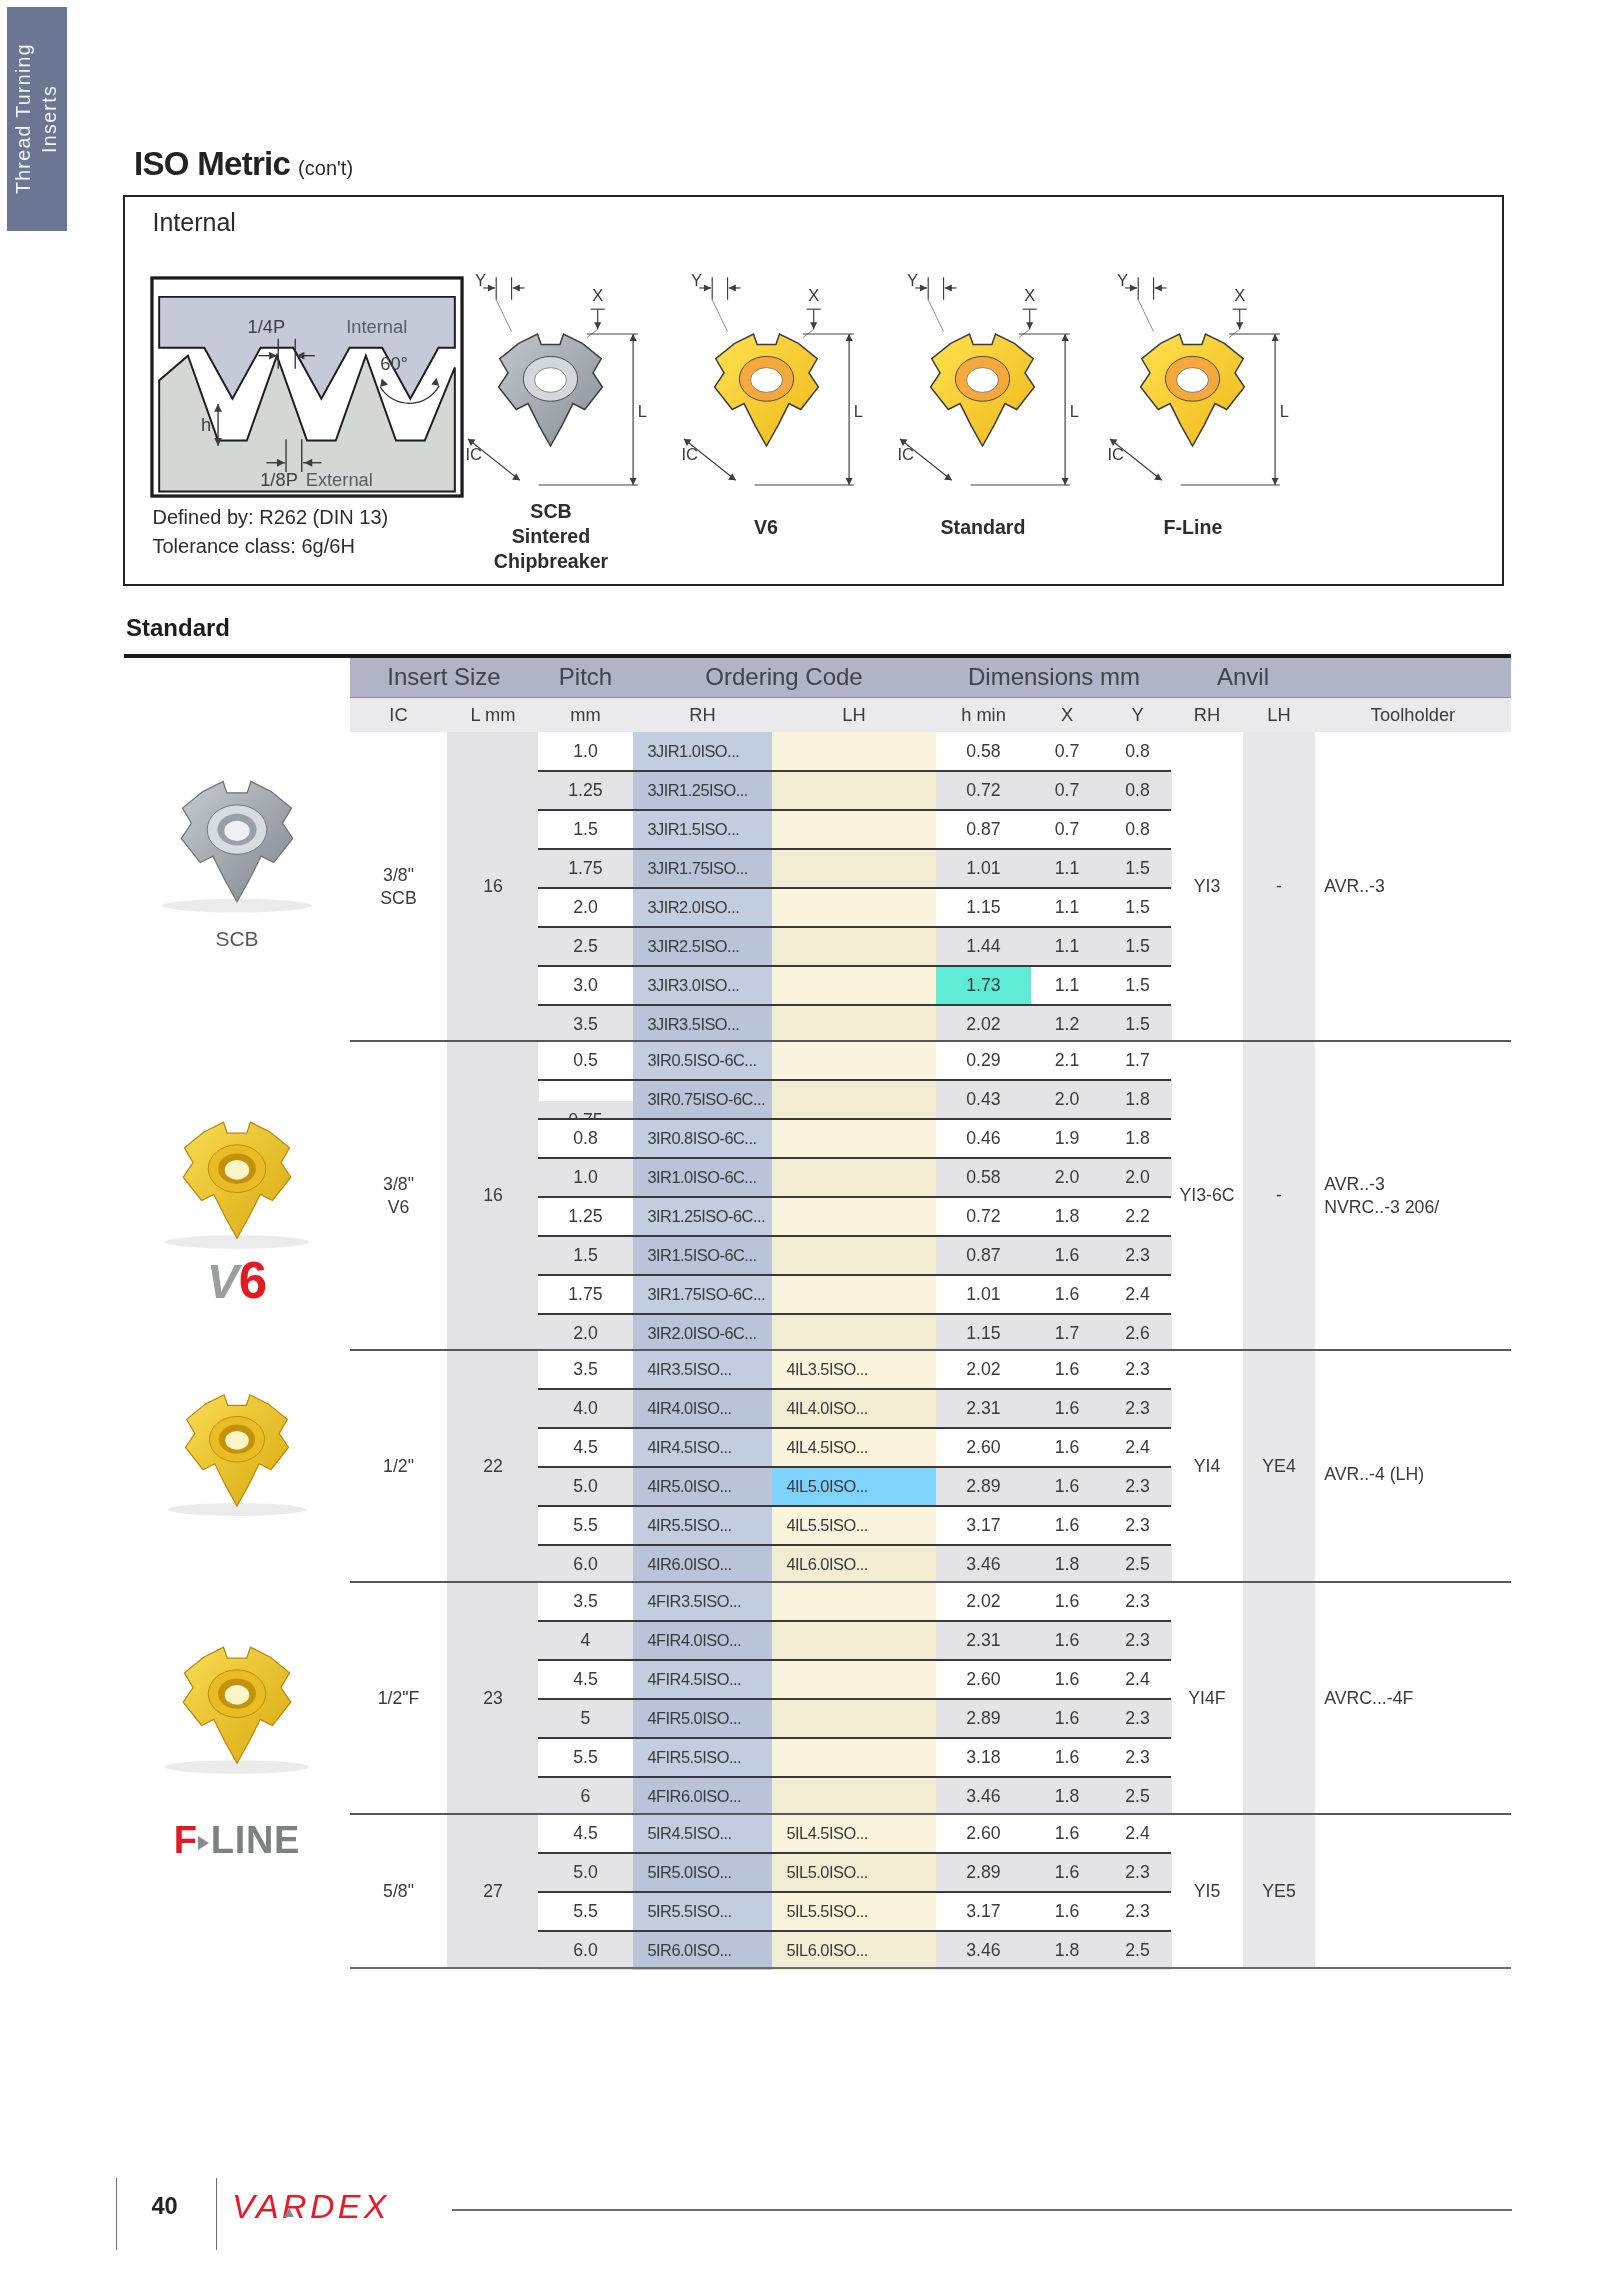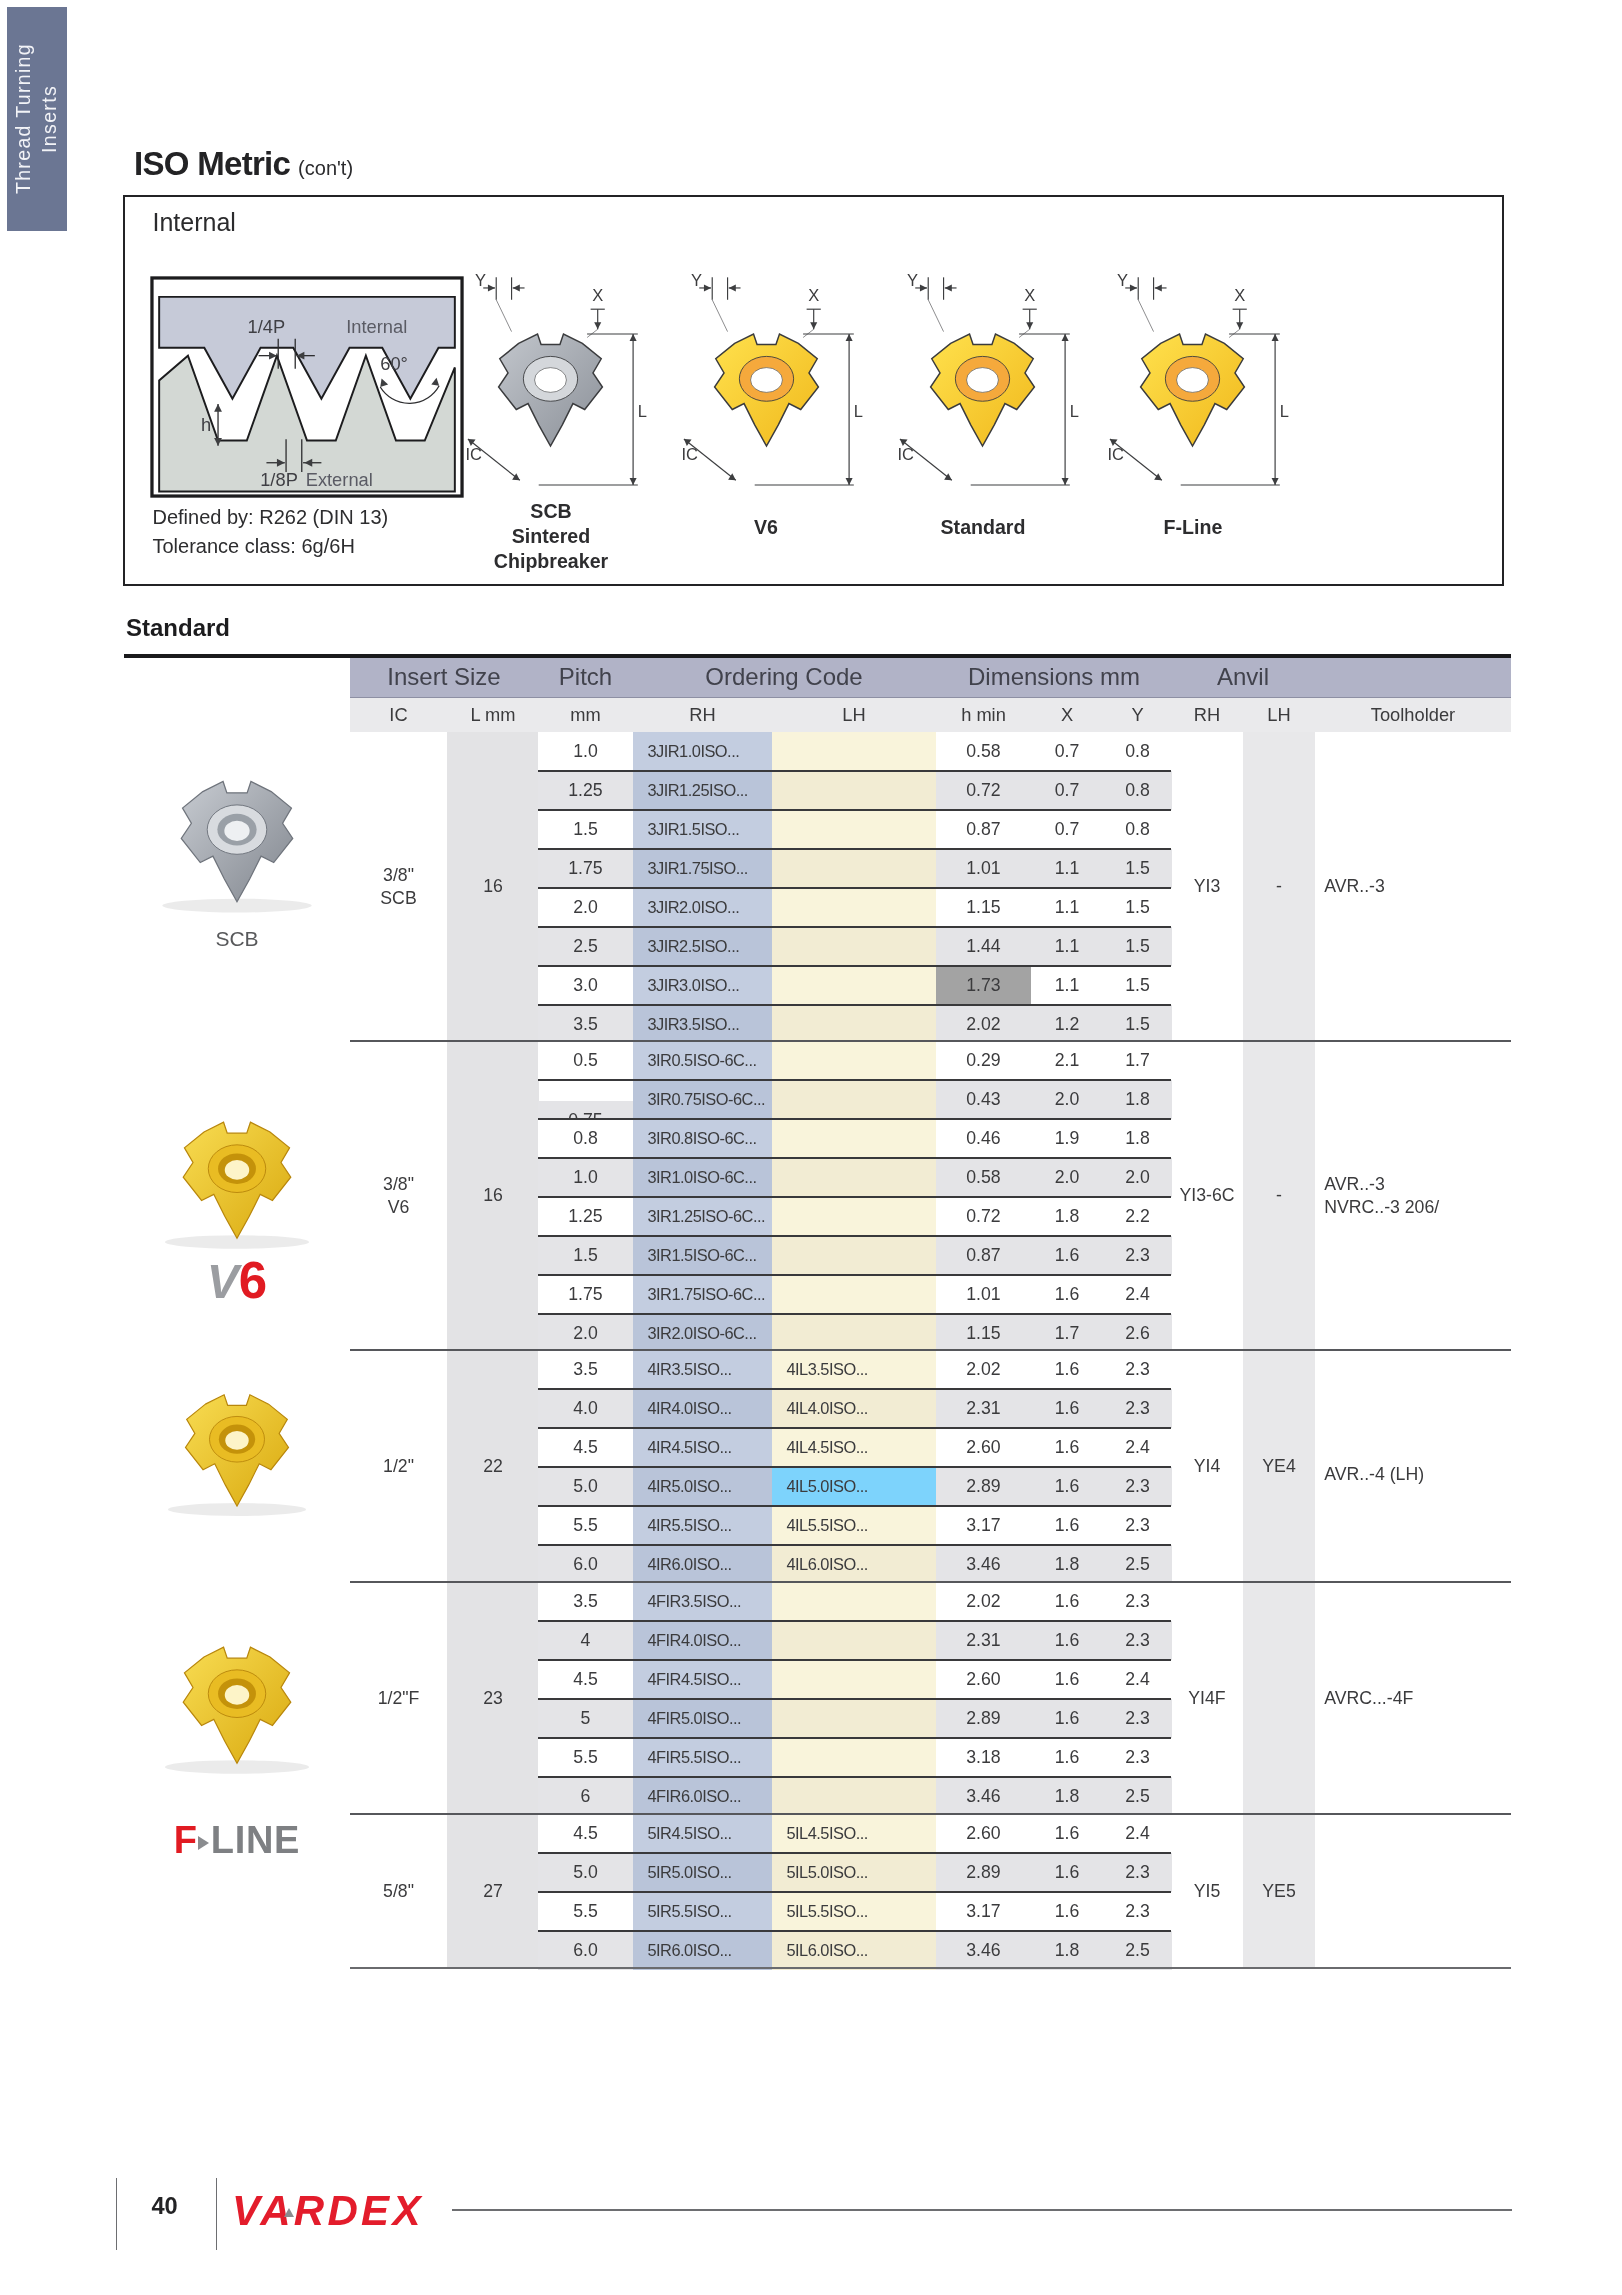--- a/index.html
+++ b/index.html
@@ -60,21 +60,21 @@
   .groupline{position:absolute;left:0;width:1161px;height:2px;background:#56575b;top:-1.3px;z-index:5;}
   .gcell{position:absolute;display:flex;flex-direction:column;align-items:center;justify-content:center;
          font-size:17.7px;line-height:23px;z-index:2;text-align:center;}
   .gcell.th{align-items:flex-start;text-align:left;padding-left:9.2px;box-sizing:border-box;}
   .bottom-rule{position:relative;width:1161px;height:2px;background:#6a6b6e;}
 
   
   .f-vline{position:absolute;width:1.3px;height:72px;background:#6d6e71;top:2178px;}
   .f-page{position:absolute;left:128px;width:73px;top:2193px;text-align:center;
           font-size:23.6px;font-weight:bold;color:#232325;}
-  .f-brand{position:absolute;left:232px;top:2187px;font-size:42px;font-weight:700;font-style:italic;
+  .f-brand{position:absolute;left:232px;top:2187px;font-size:34px;font-weight:400;font-style:italic;
            color:#e31c2b;letter-spacing:3.3px;}
   .f-tri{position:absolute;left:284px;top:2208px;width:0;height:0;border-left:5.9px solid transparent;
          border-right:5.9px solid transparent;border-bottom:9.8px solid #8a8c8f;}
   .f-hline{position:absolute;left:452px;top:2209px;width:1060px;height:2px;background:#6d6e71;}
 
   svg text{font-family:"Liberation Sans",sans-serif;}
 </style>
 </head>
 <body>
 
@@ -424,21 +424,21 @@
             <div class="cell code" style="left: 422px; width: 164px; background: rgb(242, 236, 211);"></div>
             <div class="cell num" style="left: 586px; width: 95px; background: rgb(228, 228, 231);">1.44</div>
             <div class="cell num" style="left: 681px; width: 72px; background: rgb(228, 228, 231);">1.1</div>
             <div class="cell num" style="left: 753px; width: 69px; background: rgb(228, 228, 231);">1.5</div>
             <div class="rowline"></div>
           </div>
           <div class="trow">
             <div class="cell num" style="left: 188px; width: 95px; background: rgb(255, 255, 255);">3.0</div>
             <div class="cell code" style="left: 283px; width: 139px; background: rgb(195, 205, 224);">3JIR3.0ISO...</div>
             <div class="cell code" style="left: 422px; width: 164px; background: rgb(249, 244, 219);"></div>
-            <div class="cell num" style="left: 586px; width: 95px; background: #a3a3a3;">1.73</div>
+            <div class="cell num" style="left: 586px; width: 95px; background: #5eead4;">1.73</div>
             <div class="cell num" style="left: 681px; width: 72px; background: rgb(255, 255, 255);">1.1</div>
             <div class="cell num" style="left: 753px; width: 69px; background: rgb(255, 255, 255);">1.5</div>
             <div class="rowline"></div>
           </div>
           <div class="trow">
             <div class="cell num" style="left: 188px; width: 95px; background: rgb(228, 228, 231);">3.5</div>
             <div class="cell code" style="left: 283px; width: 139px; background: rgb(185, 196, 217);">3JIR3.5ISO...</div>
             <div class="cell code" style="left: 422px; width: 164px; background: rgb(242, 236, 211);"></div>
             <div class="cell num" style="left: 586px; width: 95px; background: rgb(228, 228, 231);">2.02</div>
             <div class="cell num" style="left: 681px; width: 72px; background: rgb(228, 228, 231);">1.2</div>

